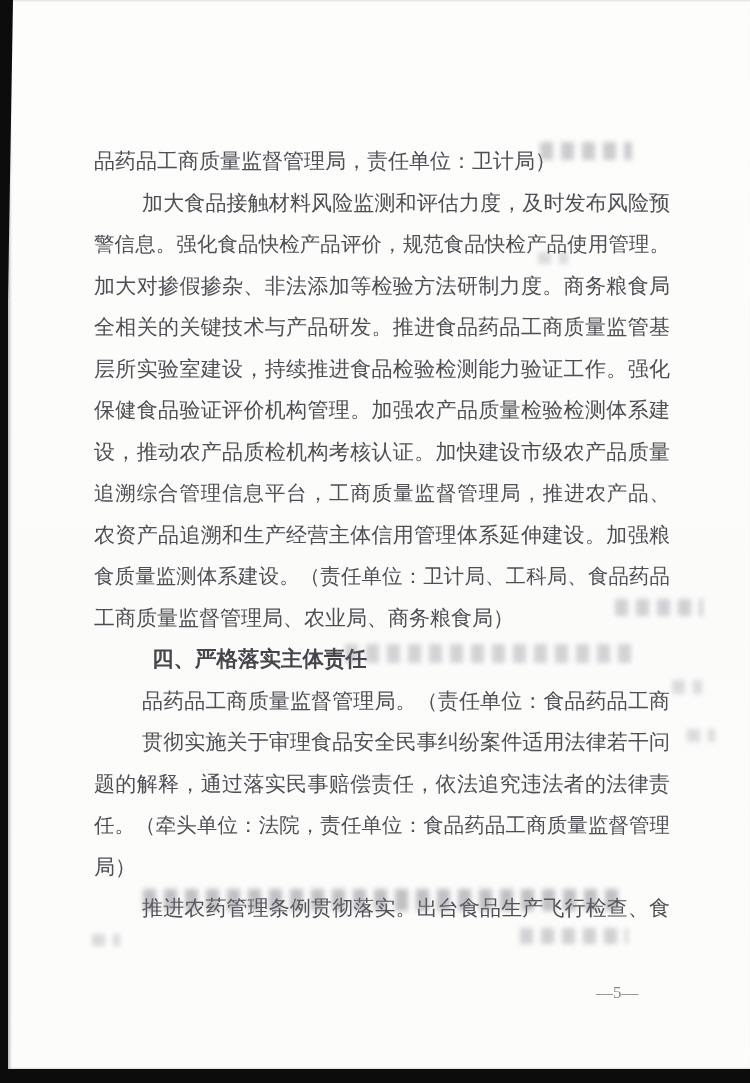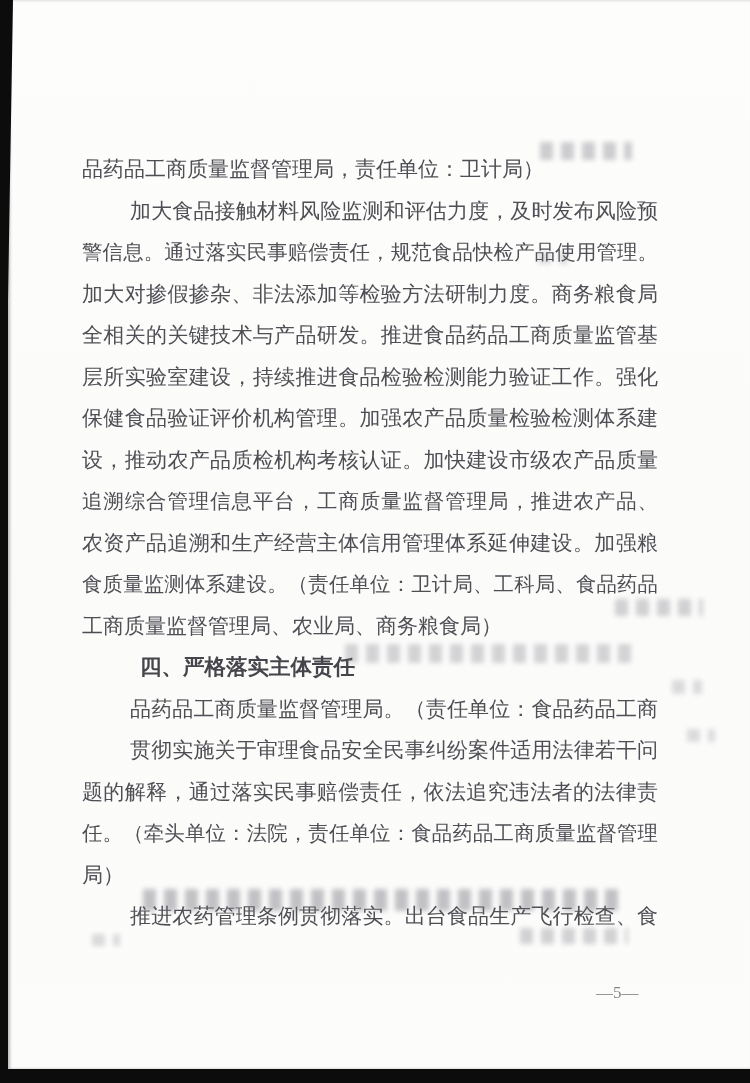--- a/index.html
+++ b/index.html
@@ -23,25 +23,24 @@
   
   .edge-wedge {
     position: absolute;
     left: 8px; top: 0;
     width: 5px; height: 300px;
     background: #0c0c0c;
     clip-path: polygon(0 0, 100% 0, 0 100%);
   }
   .text-block {
     position: absolute;
-    left: 74px; top: 141px;
+    left: 86px; top: 141px;
     width: 576px;
     color: #4e4e55;
     font-size: 21px;
-    margin-top: 8px;
   }
   .line {
     height: 41.5px;
     line-height: 41.5px;
     text-align: justify;
     text-align-last: justify;
     white-space: nowrap;
   }
   .line.short { text-align-last: left; white-space: normal; }
   .line.indent { text-indent: 48px; }
@@ -74,21 +73,21 @@
 </style>
 </head>
 <body>
 
 <div class="scan">
   <div class="paper">
 
     <div class="text-block">
       <div class="line short">品药品工商质量监督管理局，责任单位：卫计局）</div>
       <div class="line indent">加大食品接触材料风险监测和评估力度，及时发布风险预</div>
-      <div class="line tight">警信息。通过落实民事赔偿责任，规范食品快检产品使用管理。</div>
+      <div class="line tight">警信息。强化食品快检产品评价，规范食品快检产品使用管理。</div>
       <div class="line">加大对掺假掺杂、非法添加等检验方法研制力度。商务粮食局</div>
       <div class="line">全相关的关键技术与产品研发。推进食品药品工商质量监管基</div>
       <div class="line">层所实验室建设，持续推进食品检验检测能力验证工作。强化</div>
       <div class="line">保健食品验证评价机构管理。加强农产品质量检验检测体系建</div>
       <div class="line">设，推动农产品质检机构考核认证。加快建设市级农产品质量</div>
       <div class="line tight">追溯综合管理信息平台，工商质量监督管理局，推进农产品、</div>
       <div class="line">农资产品追溯和生产经营主体信用管理体系延伸建设。加强粮</div>
       <div class="line tight">食质量监测体系建设。（责任单位：卫计局、工科局、食品药品</div>
       <div class="line short">工商质量监督管理局、农业局、商务粮食局）</div>
       <div class="line heading">四、严格落实主体责任</div>

